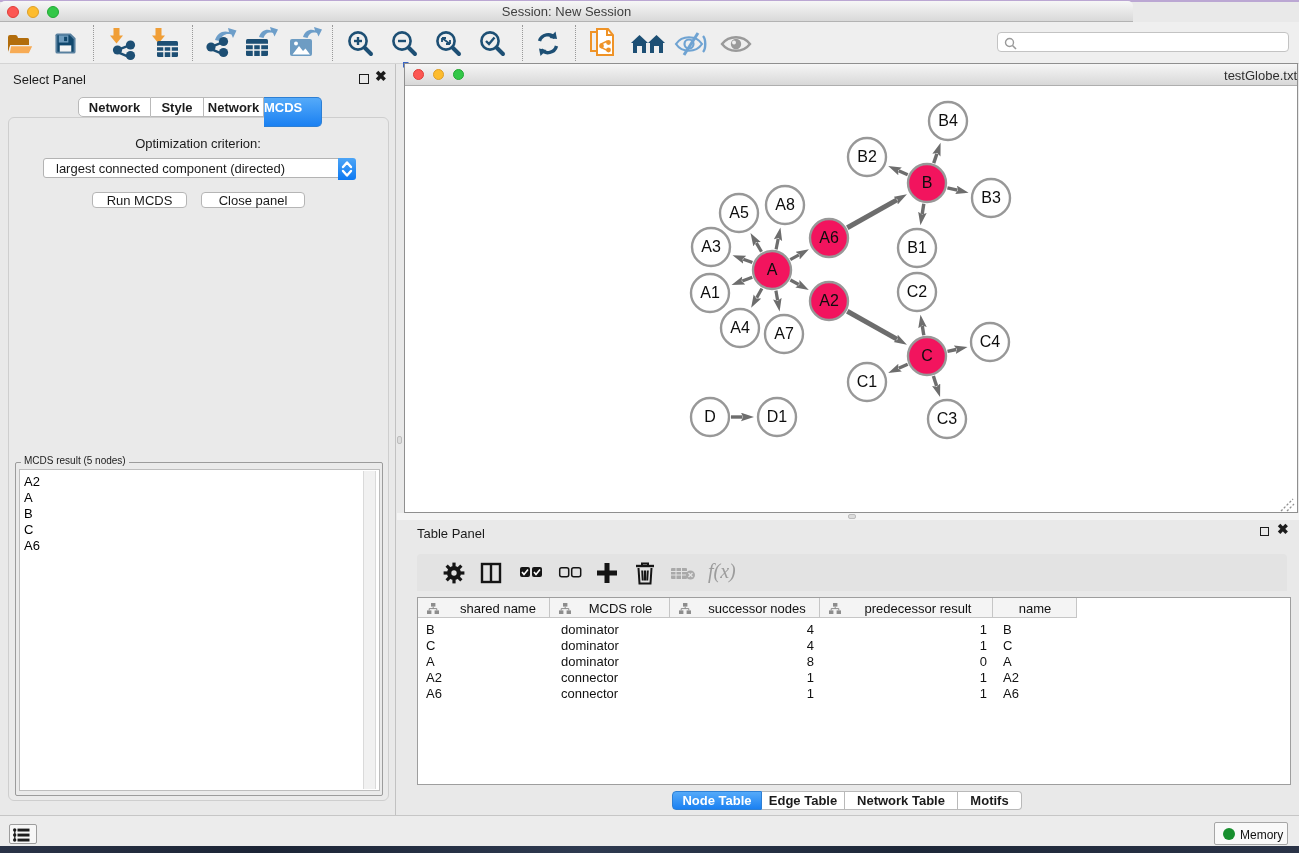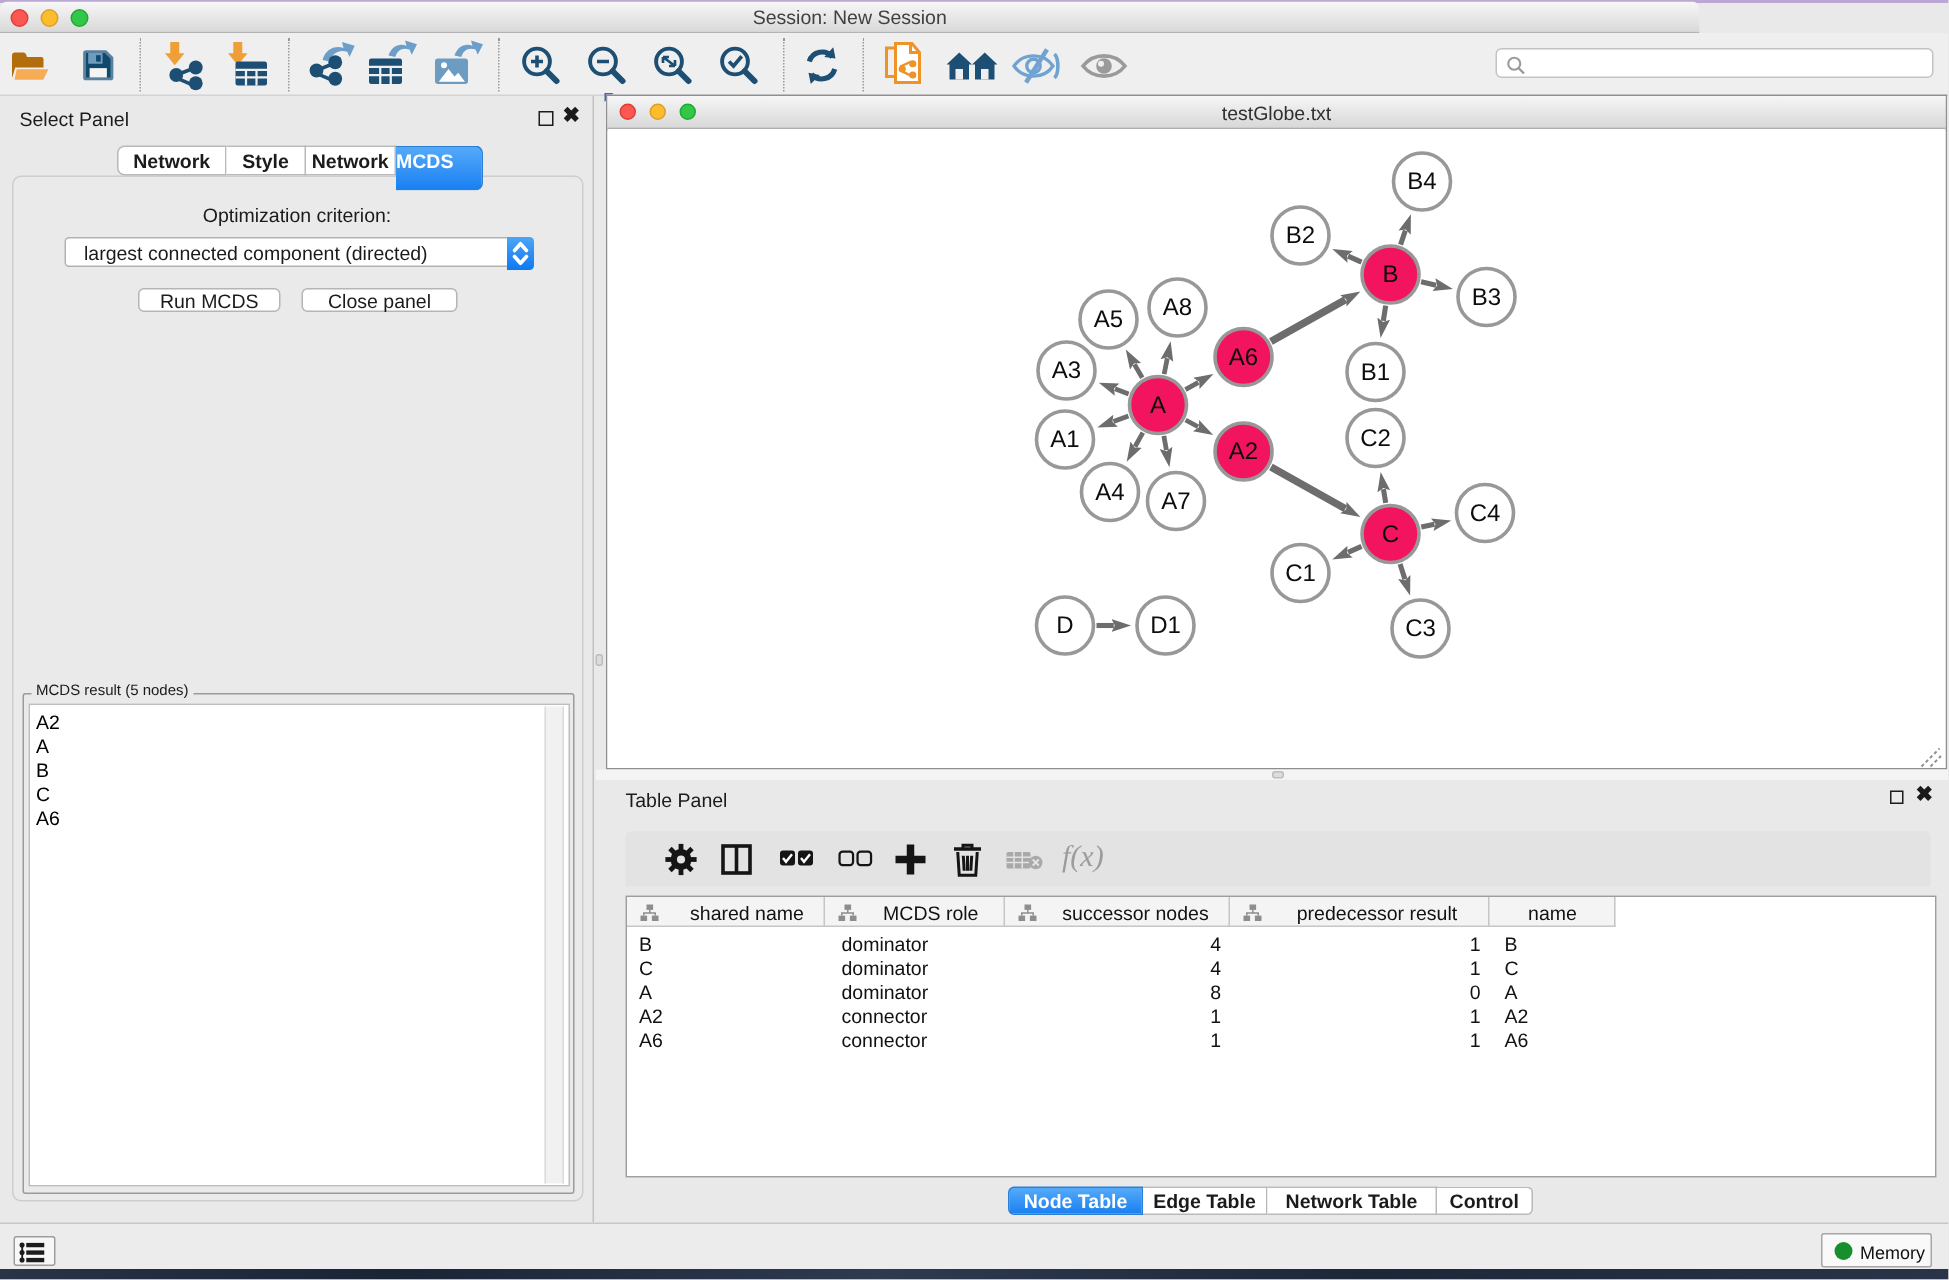--- a/index.html
+++ b/index.html
@@ -210,21 +210,21 @@
 </div>
 
 <div class="abs" style="left:397px;top:436px;width:5px;height:8px;background:#dcdcdc;border:1px solid #bdbdbd;border-radius:2px;"></div>
 
 <div class="abs" style="left:403px;top:62px;width:0;height:0;border-top:6px solid #3a66c6;border-right:6px solid transparent;"></div>
 <div id="netframe" class="abs" style="left:404px;top:63px;width:894px;height:450px;border:1px solid #8f8f8f;background:#fff;">
   <div class="abs" style="left:0;top:0;width:892px;height:22px;background:linear-gradient(#f6f6f6,#d8d8d8);border-bottom:1px solid #aeaeae;">
     <div class="abs" style="left:8px;top:5px;width:11px;height:11px;border-radius:50%;background:#fc5753;border:0.5px solid #df3e38;"></div>
     <div class="abs" style="left:28px;top:5px;width:11px;height:11px;border-radius:50%;background:#fdbc2e;border:0.5px solid #de9f27;"></div>
     <div class="abs" style="left:48px;top:5px;width:11px;height:11px;border-radius:50%;background:#33c748;border:0.5px solid #22a834;"></div>
-    <div class="abs" style="left:0;top:4px;width:100%;text-align:center;font-size:13px;color:#2f2f2f;">testGlobe.txt</div>
+    <div class="abs" style="left:0;top:4px;width:100%;text-align:right;font-size:13px;color:#2f2f2f;">testGlobe.txt</div>
   </div>
   <div id="graph" class="abs" style="left:0;top:23px;width:892px;height:425px;background:#fff;">
     <svg width="892" height="425" viewBox="0 0 892 425">
       <defs>
         <marker id="ar" markerWidth="14" markerHeight="10" refX="1.5" refY="4.5" orient="auto" markerUnits="userSpaceOnUse">
           <path d="M0 0.2 L13 4.5 L0 8.8 L2.2 4.5 Z" fill="#6d6d6d"></path>
         </marker>
       </defs>
       <g stroke="#6d6d6d">
         <line x1="347.3" y1="190.3" x2="337.3" y2="194.0" stroke-width="3.2" marker-end="url(#ar)"></line>
@@ -433,21 +433,21 @@
     <div class="abs" style="left:143px;top:24px;line-height:16px;">dominator<br>dominator<br>dominator<br>connector<br>connector</div>
     <div class="abs" style="left:300px;top:24px;width:96px;text-align:right;line-height:16px;">4<br>4<br>8<br>1<br>1</div>
     <div class="abs" style="left:470px;top:24px;width:99px;text-align:right;line-height:16px;">1<br>1<br>0<br>1<br>1</div>
     <div class="abs" style="left:585px;top:24px;line-height:16px;">B<br>C<br>A<br>A2<br>A6</div>
   </div>
 
   <div class="abs" style="left:275px;top:271px;height:19px;font-size:13px;font-weight:bold;color:#1b1b1b;">
     <div class="abs" style="left:0;top:0;width:90px;height:19px;background:linear-gradient(#55aaf9,#1a80f2);border:1px solid #2d7fd4;border-radius:4px 0 0 4px;text-align:center;line-height:18px;color:#fff;">Node Table</div>
     <div class="abs" style="left:90px;top:0;width:83px;height:19px;background:#fff;border:1px solid #b9b9b9;border-left:none;text-align:center;line-height:18px;">Edge Table</div>
     <div class="abs" style="left:173px;top:0;width:113px;height:19px;background:#fff;border:1px solid #b9b9b9;border-left:none;text-align:center;line-height:18px;">Network Table</div>
-    <div class="abs" style="left:286px;top:0;width:64px;height:19px;background:#fff;border:1px solid #b9b9b9;border-left:none;border-radius:0 4px 4px 0;text-align:center;line-height:18px;">Control</div>
+    <div class="abs" style="left:286px;top:0;width:64px;height:19px;background:#fff;border:1px solid #b9b9b9;border-left:none;border-radius:0 4px 4px 0;text-align:center;line-height:18px;">Motifs</div>
   </div>
 </div>
 
 <div class="abs" style="left:0;top:815px;width:1299px;height:31px;background:#ececec;border-top:1px solid #c6c6c6;"></div>
 <div class="abs" style="left:9px;top:824px;width:28px;height:20px;border:1px solid #9d9d9d;border-radius:2px;background:#f7f7f7;">
   <svg width="26" height="20" viewBox="0 0 26 20">
       <g fill="#1d1d1d">
         <rect x="7.5" y="3.6" width="12" height="2.9"></rect>
         <rect x="7.5" y="8.6" width="12" height="2.9"></rect>
         <rect x="7.5" y="13.6" width="12" height="2.9"></rect>

